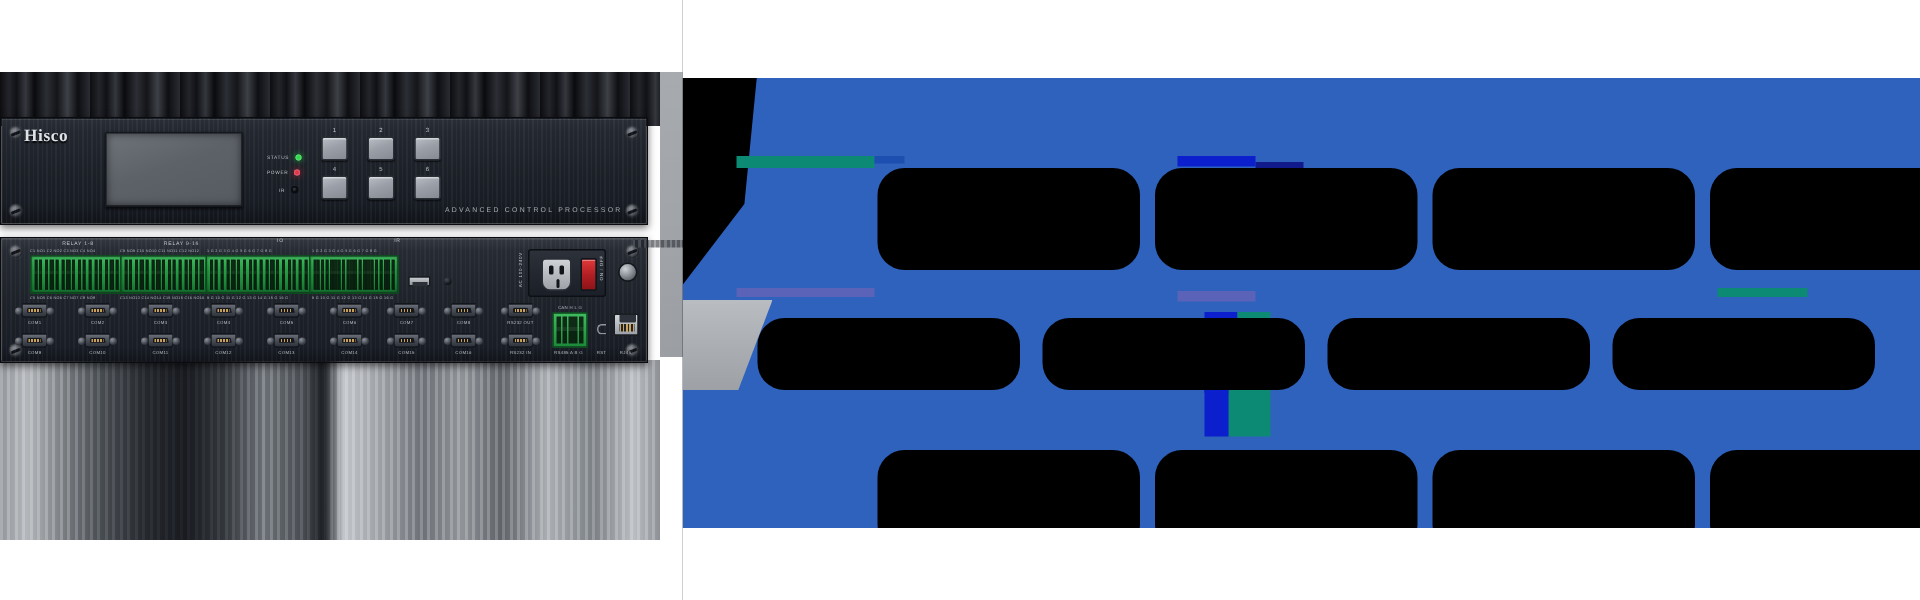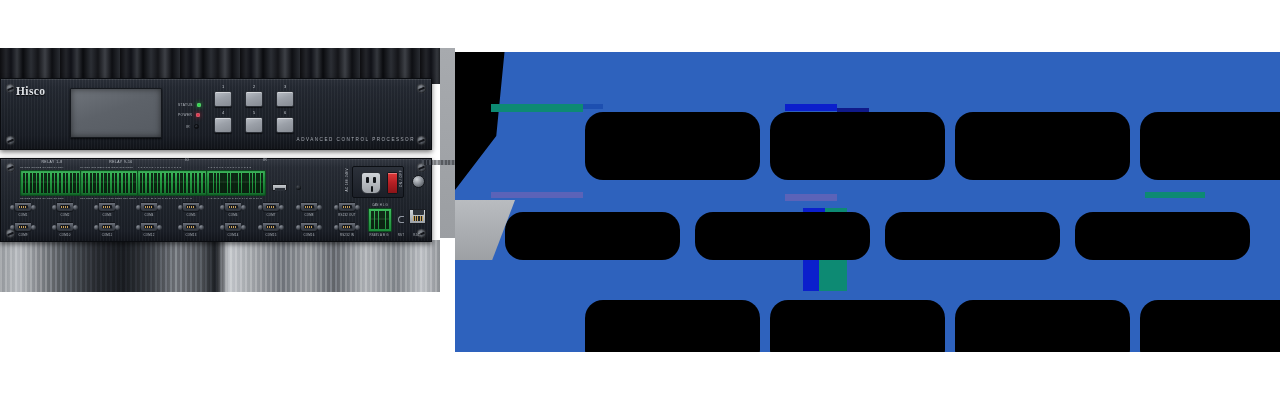--- a/index.html
+++ b/index.html
@@ -6,21 +6,21 @@
   html, body {
     width: 1280px; height: 400px;
     background: #ffffff;
     font-family: "Liberation Sans", sans-serif;
     overflow: hidden;
   }
   #stage { position: relative; width: 1280px; height: 400px; background:#fff; overflow:hidden; }
 
   
   #photo-panel {
-    position:absolute; left:0; top:0; width:500px; height:292px; overflow:hidden;
+    position:absolute; left:0; top:0; width:500px; height:360px; overflow:hidden;
   }
   .bg-strip {
     position:absolute; left:0; width:440px;
     background:
       repeating-linear-gradient(90deg,
         #0d0d10 0px, #23252a 6px, #101117 11px, #34373d 17px,
         #0a0b0e 23px, #2b2e34 31px, #141519 38px, #3d4046 45px,
         #0e0f13 52px, #292c32 60px);
   }
   #bg-top   { top:48px;  height:36px; }

